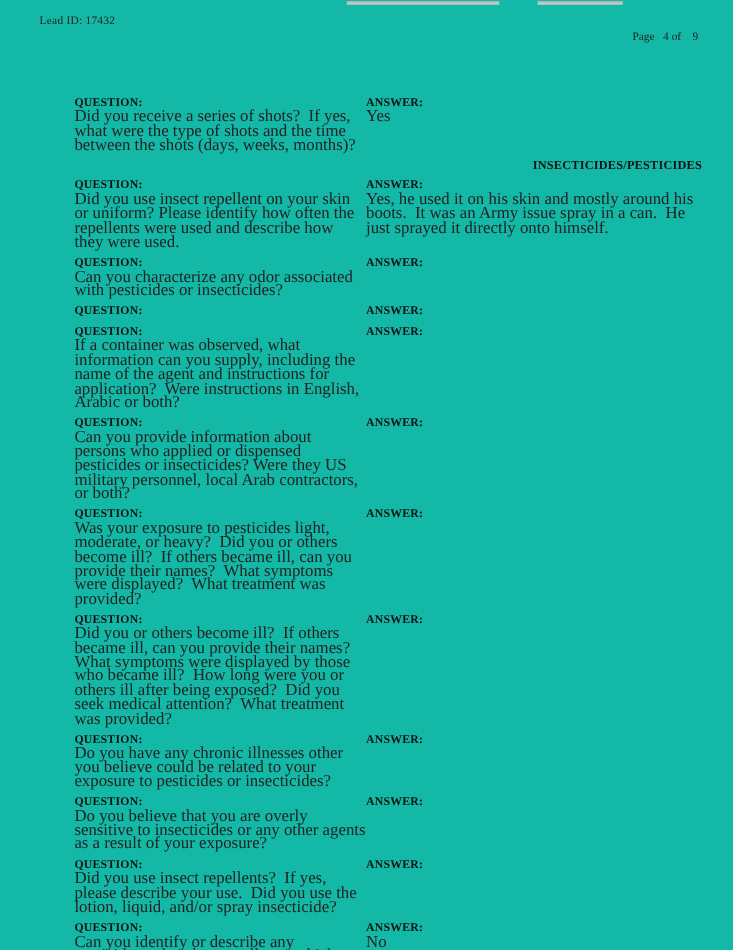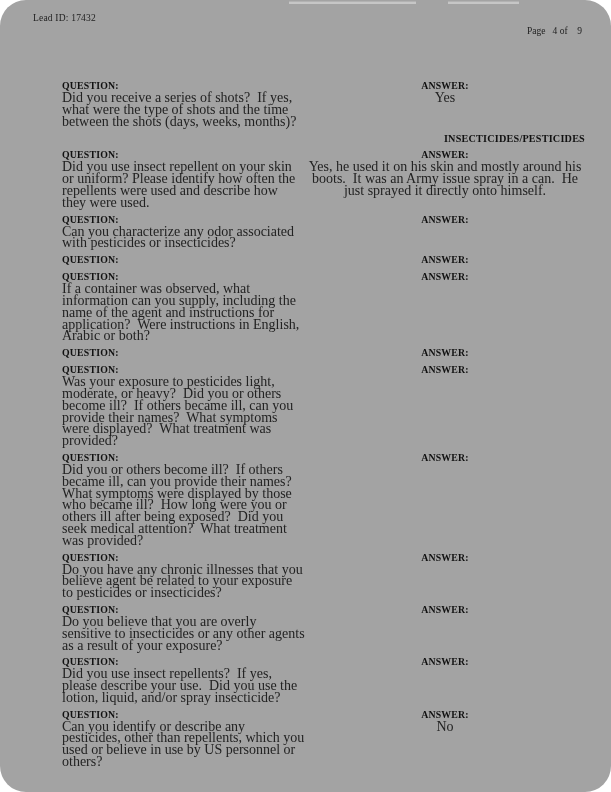--- a/index.html
+++ b/index.html
@@ -5,21 +5,21 @@
   * { margin: 0; padding: 0; box-sizing: border-box; }
   html, body { background: #ffffff; }
   body {
     width: 611px;
     height: 792px;
     position: relative;
     font-family: "Liberation Serif", "DejaVu Serif", serif;
     color: #1c1c1c;
     overflow: hidden;
   }
-  .sheet { position: absolute; inset: 0; background: #a3a3a3; border-radius: 26px; }
+  .sheet { position: absolute; inset: 0; background: #14b8a6; }
 
   
   .artifact { position: absolute; top: 1px; height: 3px; background: #c6c6c6; border-top: 1px solid #b2b2b2; }
   .artifact-1 { left: 289px; width: 127px; }
   .artifact-2 { left: 448px; width: 71px; }
 
   .lead-id {
     position: absolute; left: 33px; top: 13px;
     font-size: 9.5px; letter-spacing: 0.2px; color: #222;
     white-space: pre;
@@ -30,21 +30,21 @@
     white-space: pre;
     margin-left: 14px;
   }
 
   .content {
     position: absolute; left: 62px; top: 80px; right: 26px;
   }
 
   .qa-row { display: flex; align-items: flex-start; margin-bottom: 5px; }
   .q-col { width: 243px; flex: 0 0 243px; }
-  .a-col { flex: 1 1 auto; max-width: 280px; text-align: center; }
+  .a-col { flex: 1 1 auto; max-width: 280px; }
 
   .q-label, .a-label {
     font-weight: bold; font-size: 9.8px; line-height: 12px;
     letter-spacing: 0.2px; color: #111;
   }
   .q-text, .a-text {
     font-size: 14px; line-height: 11.8px; color: #222;
     white-space: pre-wrap;
   }
   .a-text:empty, .q-text:empty { display: none; }
@@ -119,20 +119,21 @@
     </div>
     <div class="a-col">
       <div class="a-label">ANSWER:</div>
 
     </div>
   </div>
 
   <div class="qa-row">
     <div class="q-col">
       <div class="q-label">QUESTION:</div>
+      <div class="q-text">Can you provide information about persons who applied or dispensed pesticides or insecticides? Were they US military personnel, local Arab contractors, or both?</div>
     </div>
     <div class="a-col">
       <div class="a-label">ANSWER:</div>
 
     </div>
   </div>
 
   <div class="qa-row">
     <div class="q-col">
       <div class="q-label">QUESTION:</div>
@@ -150,21 +151,21 @@
     </div>
     <div class="a-col">
       <div class="a-label">ANSWER:</div>
 
     </div>
   </div>
 
   <div class="qa-row">
     <div class="q-col">
       <div class="q-label">QUESTION:</div>
-      <div class="q-text">Do you have any chronic illnesses that you believe agent be related to your exposure to pesticides or insecticides?</div>
+      <div class="q-text">Do you have any chronic illnesses other you believe could be related to your exposure to pesticides or insecticides?</div>
     </div>
     <div class="a-col">
       <div class="a-label">ANSWER:</div>
 
     </div>
   </div>
 
   <div class="qa-row">
     <div class="q-col">
       <div class="q-label">QUESTION:</div>

